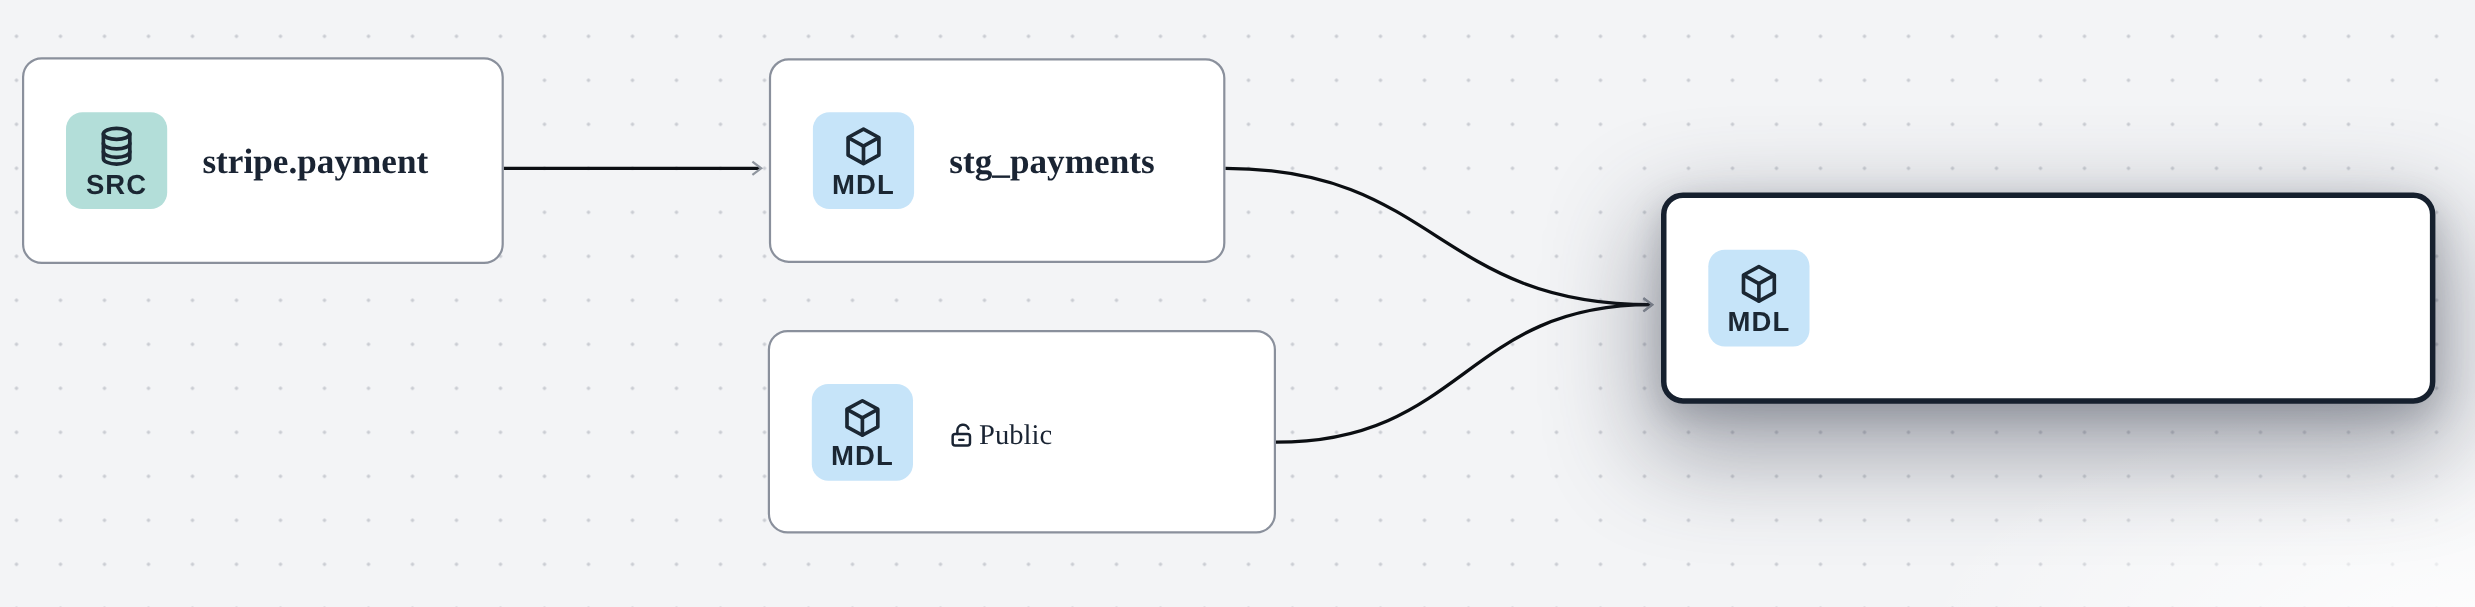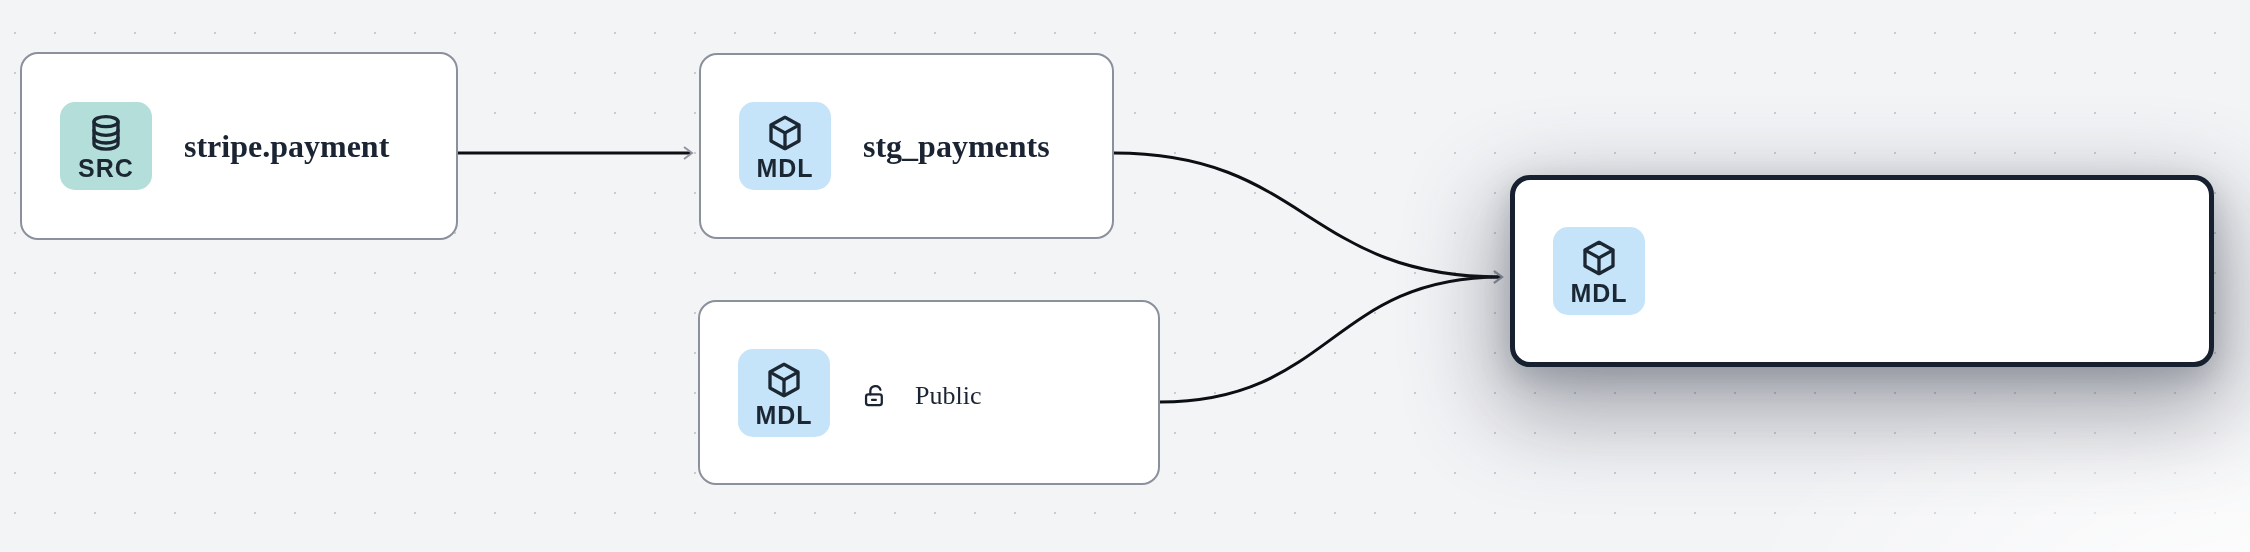--- a/index.html
+++ b/index.html
@@ -45,21 +45,21 @@
   .badge-label{
     font-size:25px;font-weight:600;line-height:1;
     color:#1b2733;letter-spacing:1px;
   }
   .texts{display:flex;flex-direction:column;justify-content:flex-start;font-family:Liberation Serif, serif;}
   .title{
     font-size:32px;font-weight:600;color:#1a2433;line-height:1.15;
     white-space:nowrap;
   }
   .subtitle{
-    display:flex;align-items:center;gap:26px;
+    display:flex;align-items:center;gap:1px;
     margin-top:7px;
     font-size:26px;font-weight:400;color:#1a2433;line-height:1;
   }
   .subtitle svg{width:27px;height:27px;stroke:#1a2433;fill:none;stroke-width:2;stroke-linecap:round;stroke-linejoin:round;}
   .defs-hidden{position:absolute;width:0;height:0;overflow:hidden;}
 </style>
 </head>
 <body>
 
 <svg class="defs-hidden" xmlns="http://www.w3.org/2000/svg" aria-hidden="true">

